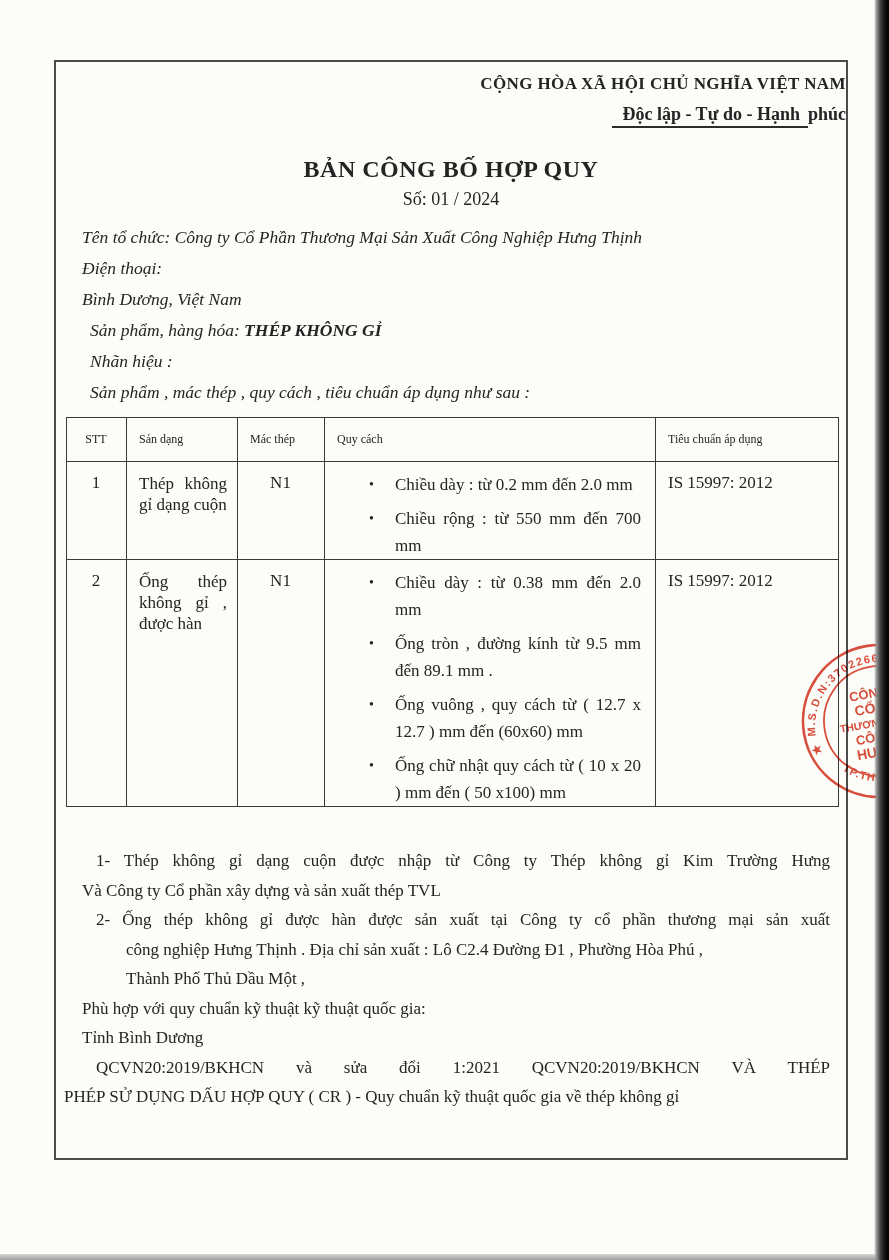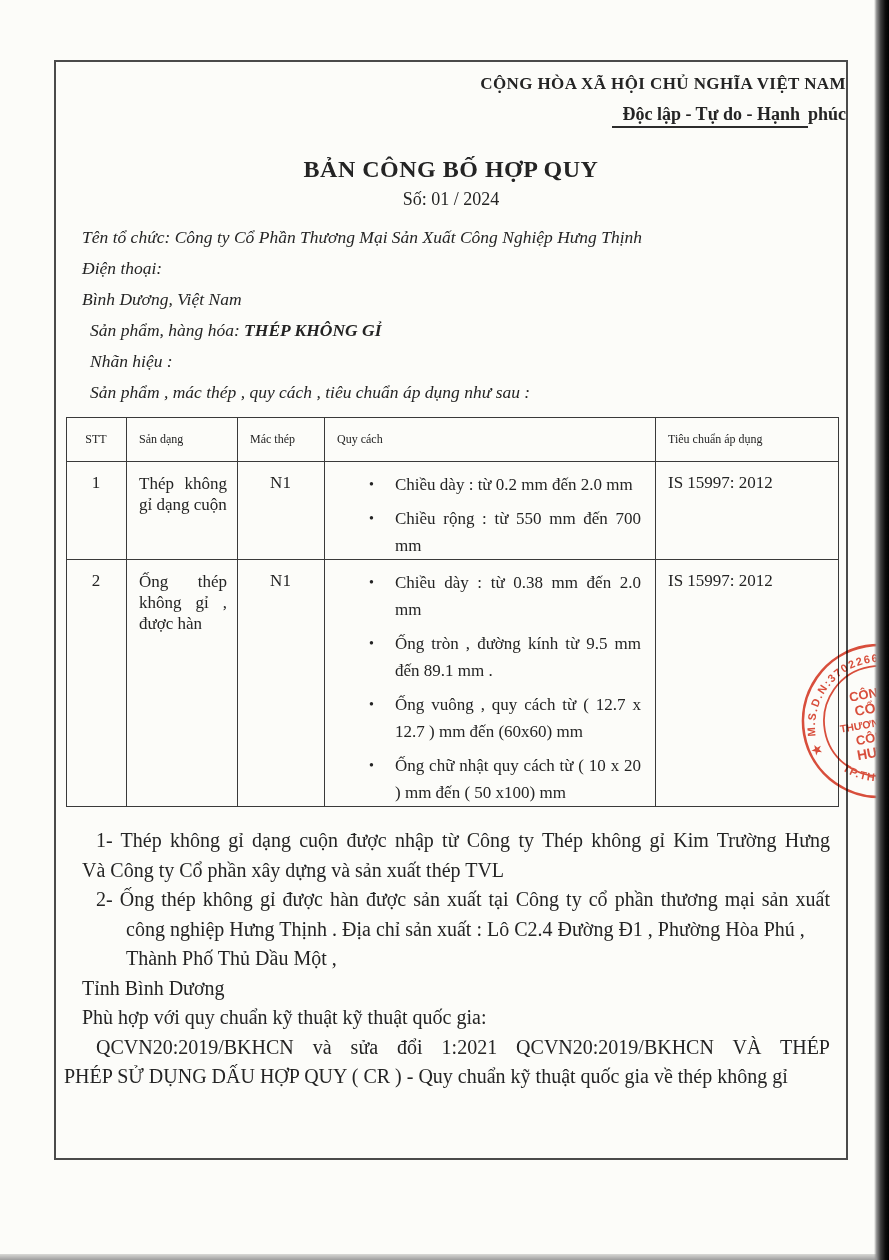--- a/index.html
+++ b/index.html
@@ -39,21 +39,21 @@
   .spec-table tr.r2 td { height:238px; }
   .spec-table td { padding-top:11px; }
   .spec-table td.c-prod { padding:11px 10px 0 12px; text-align:justify; line-height:21px; }
   .spec-table td.c-std  { padding:11px 6px 0 12px; }
   .spec-table td.c-specs { padding:9px 6px 0 0; }
   .spec { display:flex; padding-left:40px; line-height:27px; }
   .spec + .spec { margin-top:7px; }
   .spec .mark { flex:0 0 26px; font-size:14px; padding-left:4px; }
   .spec .txt  { flex:1; text-align:justify; padding-right:8px; }
 
-  .notes { margin-top:19px; padding:0 16px 0 26px; font-size:20px; line-height:29.5px; }
+  .notes { margin-top:39px; padding:0 16px 0 26px; font-size:17px; line-height:29.5px; }
   .notes .jl { text-align:justify; text-align-last:justify; }
   .n-ind  { padding-left:14px; }
   .n-ind2 { padding-left:44px; }
   .n-hang { margin-left:-18px; }
 
   
   .stamp { position:absolute; left:799px; top:641px; z-index:3; opacity:0.92; mix-blend-mode:multiply; }
   .stamp text { fill:#d8402c; font-family:"Liberation Sans", sans-serif; font-weight:bold; }
   .ring-text { font-size:11px; letter-spacing:1.5px; }
   .ring-text-b { font-size:11px; letter-spacing:1px; }
@@ -153,22 +153,22 @@
         </tr>
       </tbody>
     </table>
 
     <div class="notes">
       <div class="jl n-ind">1-  Thép không gỉ dạng cuộn được nhập từ Công ty Thép không gỉ Kim Trường Hưng</div>
       <div>Và Công ty Cổ phần xây dựng và sản xuất thép TVL</div>
       <div class="jl n-ind">2-  Ống thép không gỉ được hàn được sản xuất tại Công ty cổ phần thương mại sản xuất</div>
       <div class="n-ind2">công nghiệp Hưng Thịnh . Địa chỉ sản xuất : Lô C2.4 Đường Đ1 , Phường Hòa Phú ,</div>
       <div class="n-ind2">Thành Phố Thủ Dầu Một ,</div>
+      <div>Phù hợp với quy chuẩn kỹ thuật kỹ thuật quốc gia:</div>
       <div>Tỉnh Bình Dương</div>
-      <div>Phù hợp với quy chuẩn kỹ thuật kỹ thuật quốc gia:</div>
       <div class="jl n-ind">QCVN20:2019/BKHCN và sửa đổi 1:2021 QCVN20:2019/BKHCN VÀ THÉP</div>
       <div class="n-hang">PHÉP SỬ DỤNG DẤU HỢP QUY ( CR ) -  Quy chuẩn kỹ thuật quốc gia về thép không gỉ</div>
     </div>
 
   </div>
 
   <svg class="stamp" width="160" height="160" viewBox="0 0 160 160">
     <g transform="rotate(-10 80 80)">
       <circle cx="80" cy="80" r="76" fill="none" stroke="#d8402c" stroke-width="2.6"></circle>
       <circle cx="80" cy="80" r="55" fill="none" stroke="#d8402c" stroke-width="1.8"></circle>

